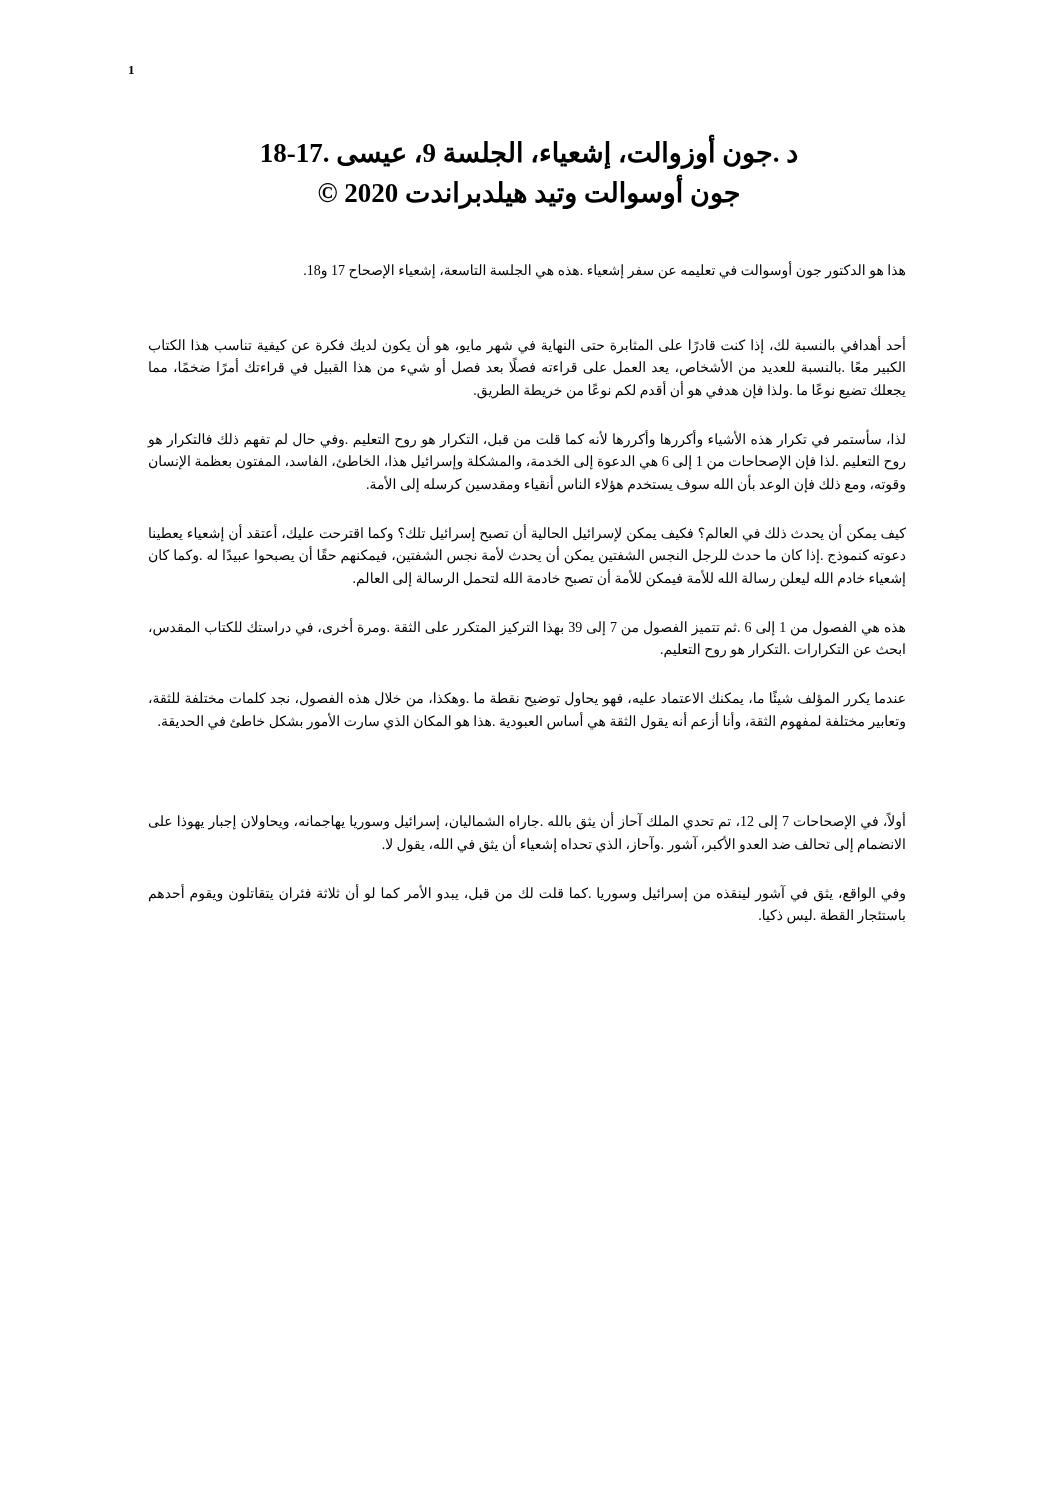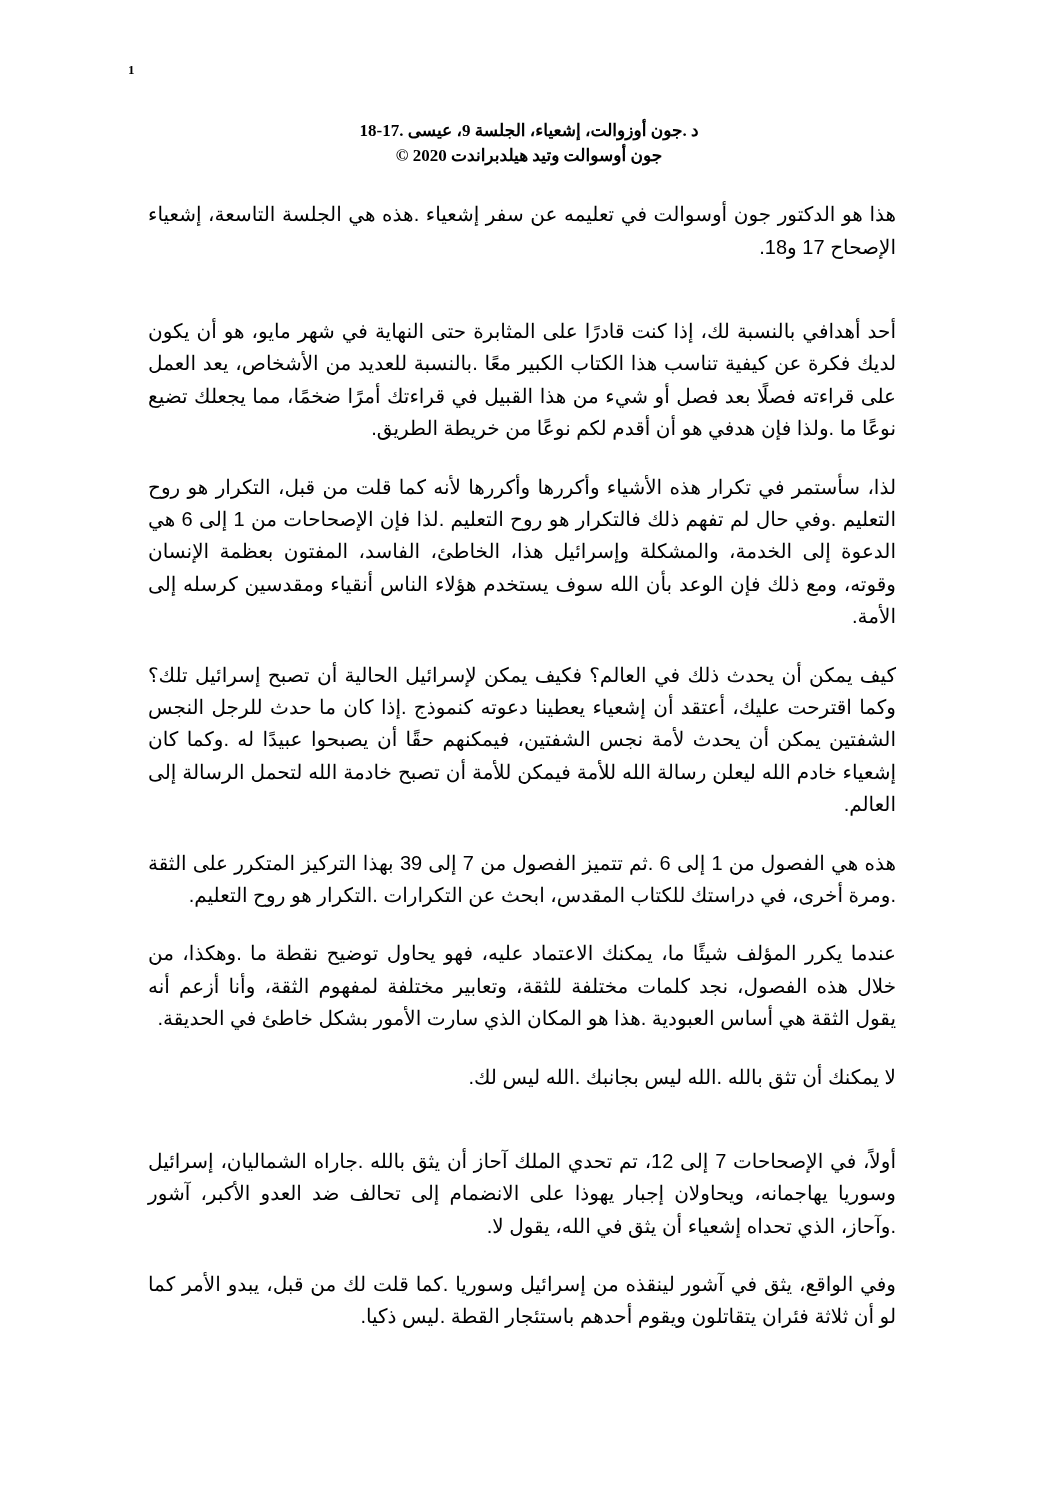--- a/index.html
+++ b/index.html
@@ -31,35 +31,35 @@
   }
   .content {
     position: absolute;
     top: 118px;
     left: 148px;
     width: 762px;
     direction: rtl;
     text-align: justify;
   }
   h1.doc-title {
-    margin: 0;
+    margin: 16px;
     font-family: "Liberation Serif", "DejaVu Serif", serif;
-    font-size: 17px;
+    font-size: 27px;
     font-weight: bold;
     text-align: center;
     line-height: 1.48;
     letter-spacing: 0px;
   }
   h1.doc-title .line2 {
     display: block;
   }
   p.para {
-    margin: 0 14px 0 0;
-    font-family: Liberation Sans, sans-serif;
-    font-size: 20px;
+    margin: 0 4px 0 0;
+    font-family: Liberation Serif, serif;
+    font-size: 14px;
     line-height: 1.62;
     text-align: justify;
     text-justify: inter-word;
   }
   .spacer { height: 26px; }
   .first-gap { height: 30px; }
 </style>
 </head>
 <body>
 
@@ -89,21 +89,20 @@
 
     <p class="para">كيف يمكن أن يحدث ذلك في العالم؟ فكيف يمكن لإسرائيل الحالية أن تصبح إسرائيل تلك؟ وكما اقترحت عليك، أعتقد أن إشعياء يعطينا دعوته كنموذج .إذا كان ما حدث للرجل النجس الشفتين يمكن أن يحدث لأمة نجس الشفتين، فيمكنهم حقًا أن يصبحوا عبيدًا له .وكما كان إشعياء خادم الله ليعلن رسالة الله للأمة فيمكن للأمة أن تصبح خادمة الله لتحمل الرسالة إلى العالم.</p>
     <div class="spacer"></div>
 
     <p class="para">هذه هي الفصول من 1 إلى 6 .ثم تتميز الفصول من 7 إلى 39 بهذا التركيز المتكرر على الثقة .ومرة أخرى، في دراستك للكتاب المقدس، ابحث عن التكرارات .التكرار هو روح التعليم.</p>
     <div class="spacer"></div>
 
     <p class="para">عندما يكرر المؤلف شيئًا ما، يمكنك الاعتماد عليه، فهو يحاول توضيح نقطة ما .وهكذا، من خلال هذه الفصول، نجد كلمات مختلفة للثقة، وتعابير مختلفة لمفهوم الثقة، وأنا أزعم أنه يقول الثقة هي أساس العبودية .هذا هو المكان الذي سارت الأمور بشكل خاطئ في الحديقة.</p>
     <div class="spacer"></div>
 
-    <p class="para">لا يمكنك أن تثق بالله .الله ليس بجانبك .الله ليس لك.</p>
     <div class="spacer"></div>
 
     <div class="spacer"></div>
 
     <p class="para">أولاً، في الإصحاحات 7 إلى 12، تم تحدي الملك آحاز أن يثق بالله .جاراه الشماليان، إسرائيل وسوريا يهاجمانه، ويحاولان إجبار يهوذا على الانضمام إلى تحالف ضد العدو الأكبر، آشور .وآحاز، الذي تحداه إشعياء أن يثق في الله، يقول لا.</p>
     <div class="spacer"></div>
 
     <p class="para">وفي الواقع، يثق في آشور لينقذه من إسرائيل وسوريا .كما قلت لك من قبل، يبدو الأمر كما لو أن ثلاثة فئران يتقاتلون ويقوم أحدهم باستئجار القطة .ليس ذكيا.</p>
 
   </div>

